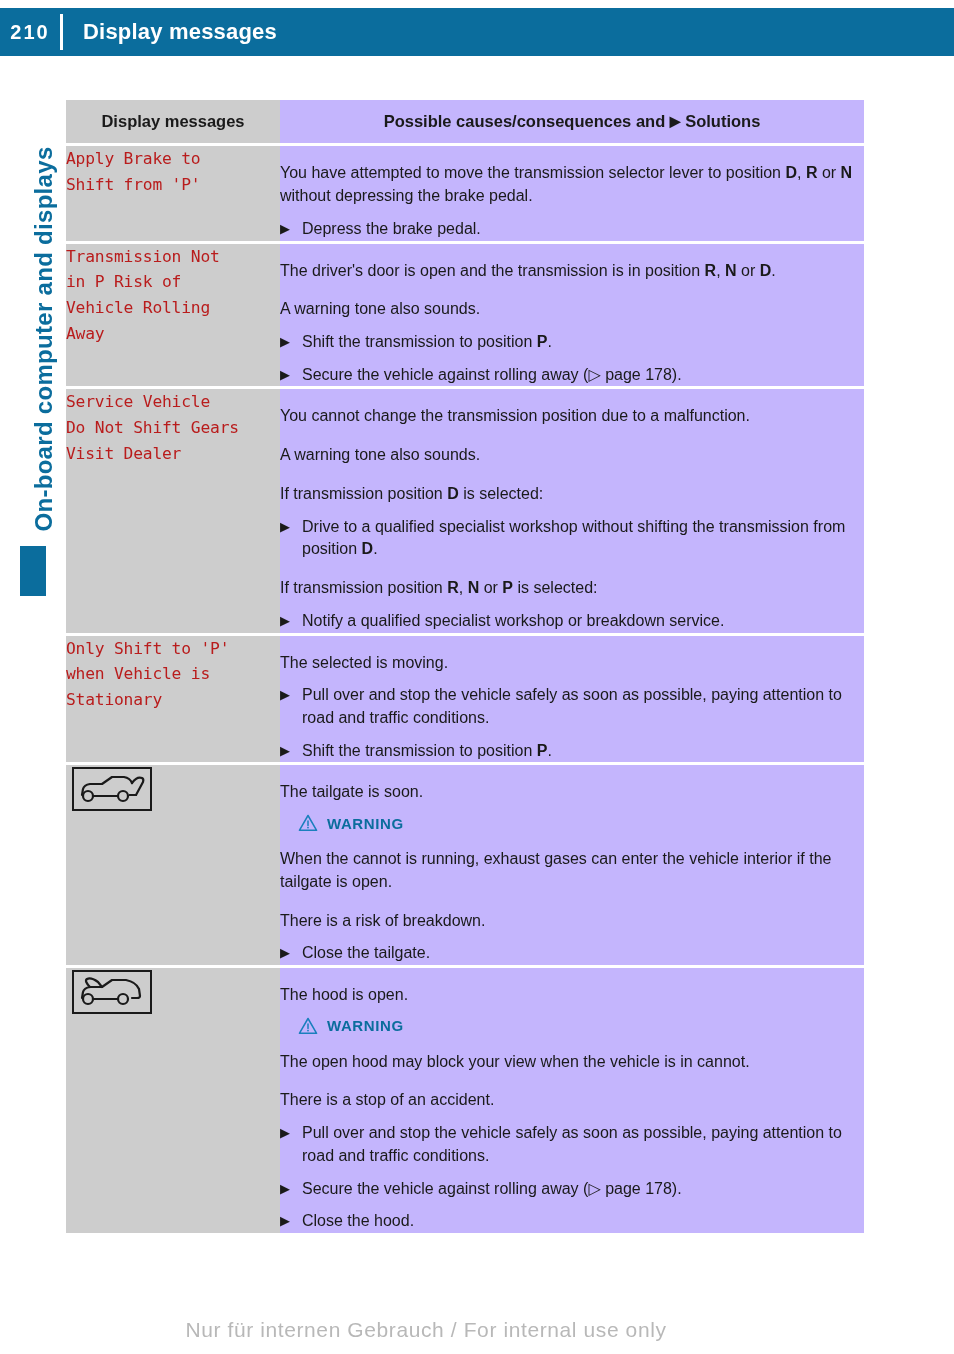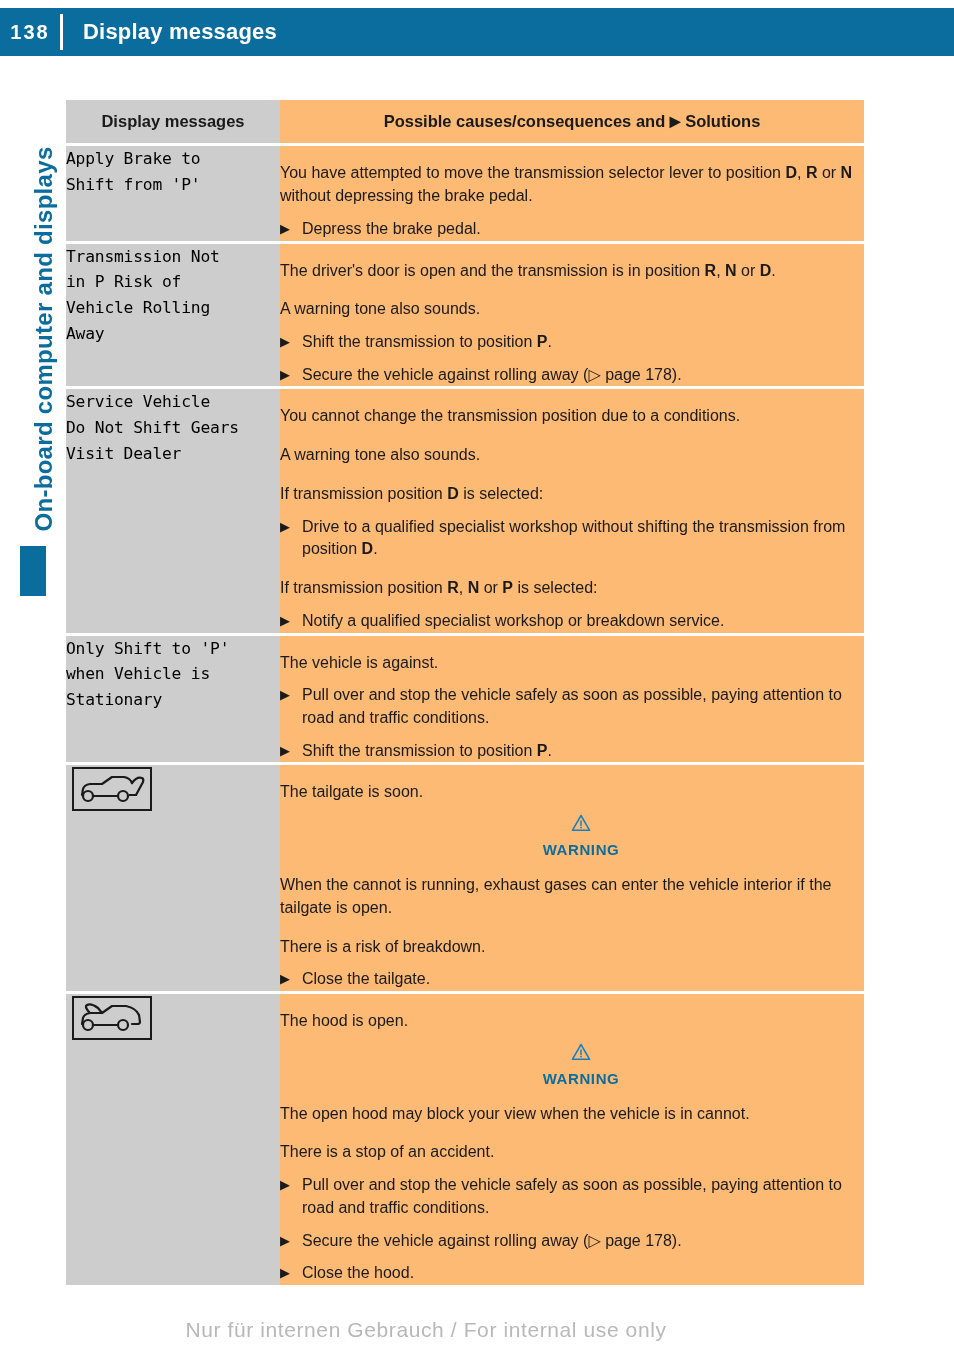--- a/index.html
+++ b/index.html
@@ -91,21 +91,21 @@
     border-bottom: 3px solid #ffffff;
   }
   .doc-table tr:last-child th,
   .doc-table tr:last-child td { border-bottom: none; }
 
   .cell-left {
     background: #cdcdcd;
     padding: 14px 16px 16px 12px;
   }
   .cell-right {
-    background: #fdba74;
+    background: #c4b5fd;
     padding: 14px 22px 16px 22px;
   }
 
   .hdr .cell-left,
   .hdr .cell-right {
     padding-top: 11px;
     padding-bottom: 11px;
   }
   .hdr-text {
     font-size: 16.5px;
@@ -115,21 +115,21 @@
   }
   .hdr-text .tri {
     font-size: 14px;
     vertical-align: 1px;
   }
 
   .msg {
     font-family: "DejaVu Sans Mono", "Liberation Mono", monospace;
     font-size: 16.3px;
     line-height: 1.58;
-    color: #000000;
+    color: #b91c1c;
     white-space: pre;
     letter-spacing: -0.2px;
   }
 
   .para {
     font-size: 16px;
     line-height: 1.42;
     color: #1a1a1a;
     margin: 16px 0 10px 0;
   }
@@ -151,21 +151,20 @@
     top: 0;
     font-size: 13px;
     line-height: 1.72;
   }
 
   .warn-head {
     display: flex;
     align-items: center;
     gap: 9px;
     margin: 4px 0 12px 18px;
-    flex-direction: column;
   }
   .warn-head .wtxt {
     color: #0b6d9d;
     font-size: 15px;
     font-weight: 700;
     letter-spacing: 0.6px;
   }
 
   .tel-icon {
     width: 76px;
@@ -186,21 +185,21 @@
     font-size: 21px;
     color: #b8b8b8;
     letter-spacing: 0.6px;
     font-weight: 400;
   }
 </style>
 </head>
 <body>
 
 <div class="header-bar">
-  <div class="page-number">138</div>
+  <div class="page-number">210</div>
   <div class="header-divider"></div>
   <div class="header-title">Display messages</div>
 </div>
 
 <div class="side-label">On-board computer and displays</div>
 <div class="side-tab"></div>
 
 <table class="doc-table">
   <colgroup>
       <col class="c1">
@@ -239,36 +238,36 @@
           <p class="step"><span class="bullet">▶</span>Secure the vehicle against rolling away (▷ page 178).</p>
         </td>
       </tr>
       <tr>
         <td class="cell-left">
           <div class="msg">Service Vehicle
 Do Not Shift Gears
 Visit Dealer</div>
         </td>
         <td class="cell-right">
-          <p class="para">You cannot change the transmission position due to a conditions.</p>
+          <p class="para">You cannot change the transmission position due to a malfunction.</p>
           <p class="para">A warning tone also sounds.</p>
           <p class="para">If transmission position <b>D</b> is selected:</p>
           <p class="step"><span class="bullet">▶</span>Drive to a qualified specialist workshop without shifting the transmission from position <b>D</b>.</p>
           <p class="para">If transmission position <b>R</b>, <b>N</b> or <b>P</b> is selected:</p>
           <p class="step"><span class="bullet">▶</span>Notify a qualified specialist workshop or breakdown service.</p>
         </td>
       </tr>
       <tr>
         <td class="cell-left">
           <div class="msg">Only Shift to 'P'
 when Vehicle is
 Stationary</div>
         </td>
         <td class="cell-right">
-          <p class="para">The vehicle is against.</p>
+          <p class="para">The selected is moving.</p>
           <p class="step"><span class="bullet">▶</span>Pull over and stop the vehicle safely as soon as possible, paying attention to road and traffic conditions.</p>
           <p class="step"><span class="bullet">▶</span>Shift the transmission to position <b>P</b>.</p>
         </td>
       </tr>
       <tr>
         <td class="cell-left">
           <svg class="tel-icon" viewBox="0 0 76 40">
     <g fill="none" stroke="#1a1a1a" stroke-width="2.2" stroke-linecap="round" stroke-linejoin="round">
       <path d="M8 26 L9 20 Q10 16 16 15 L28 15 L38 8 L50 8 Q56 9 58 14"></path>
       <path d="M58 14 Q63 7 68 9 Q70 10 69 13 L62 26 L56 26"></path>

